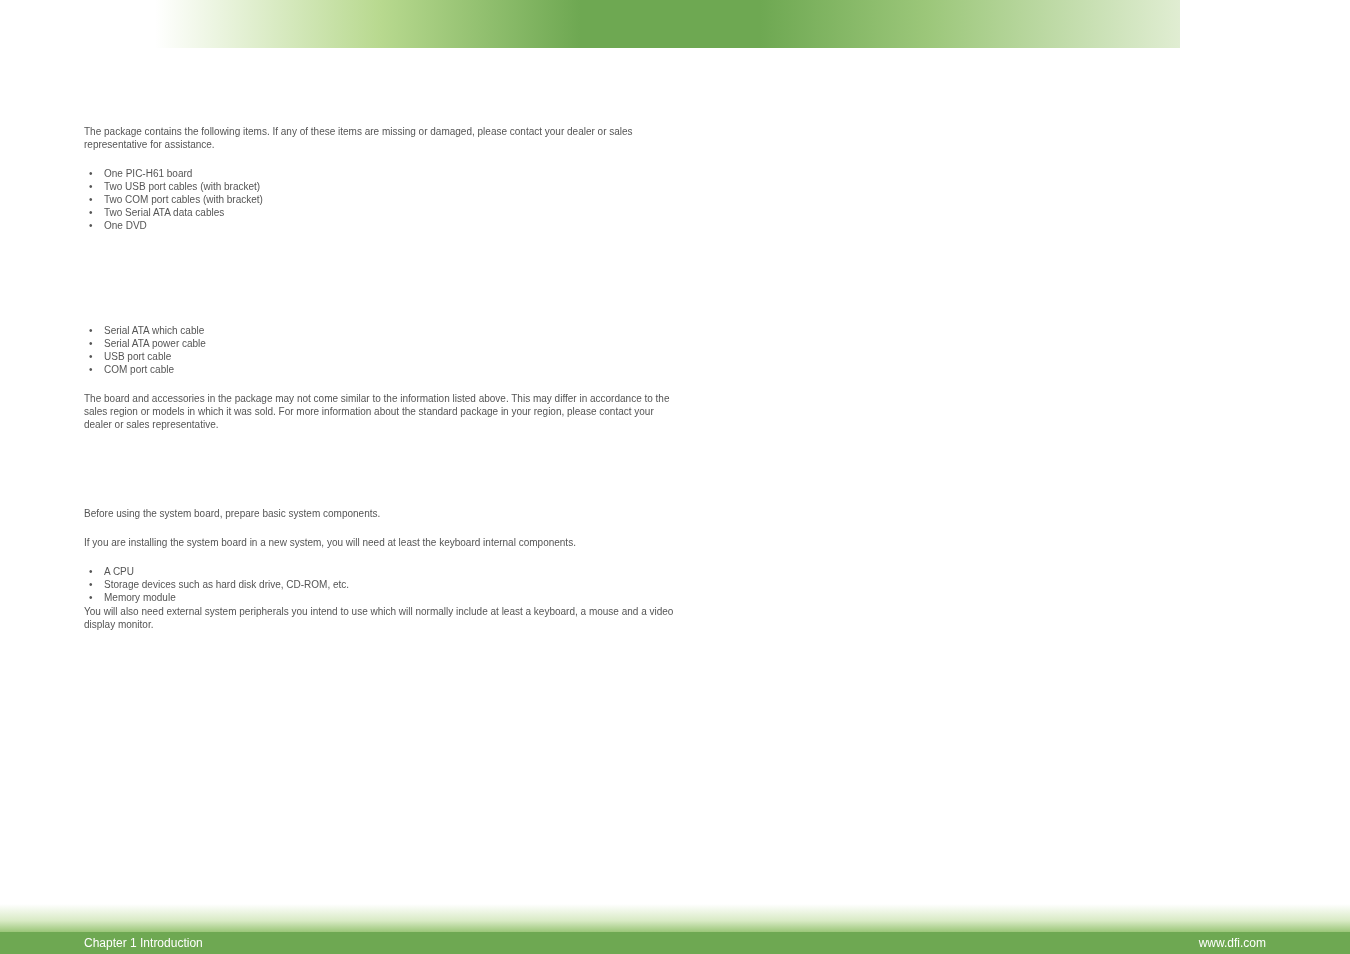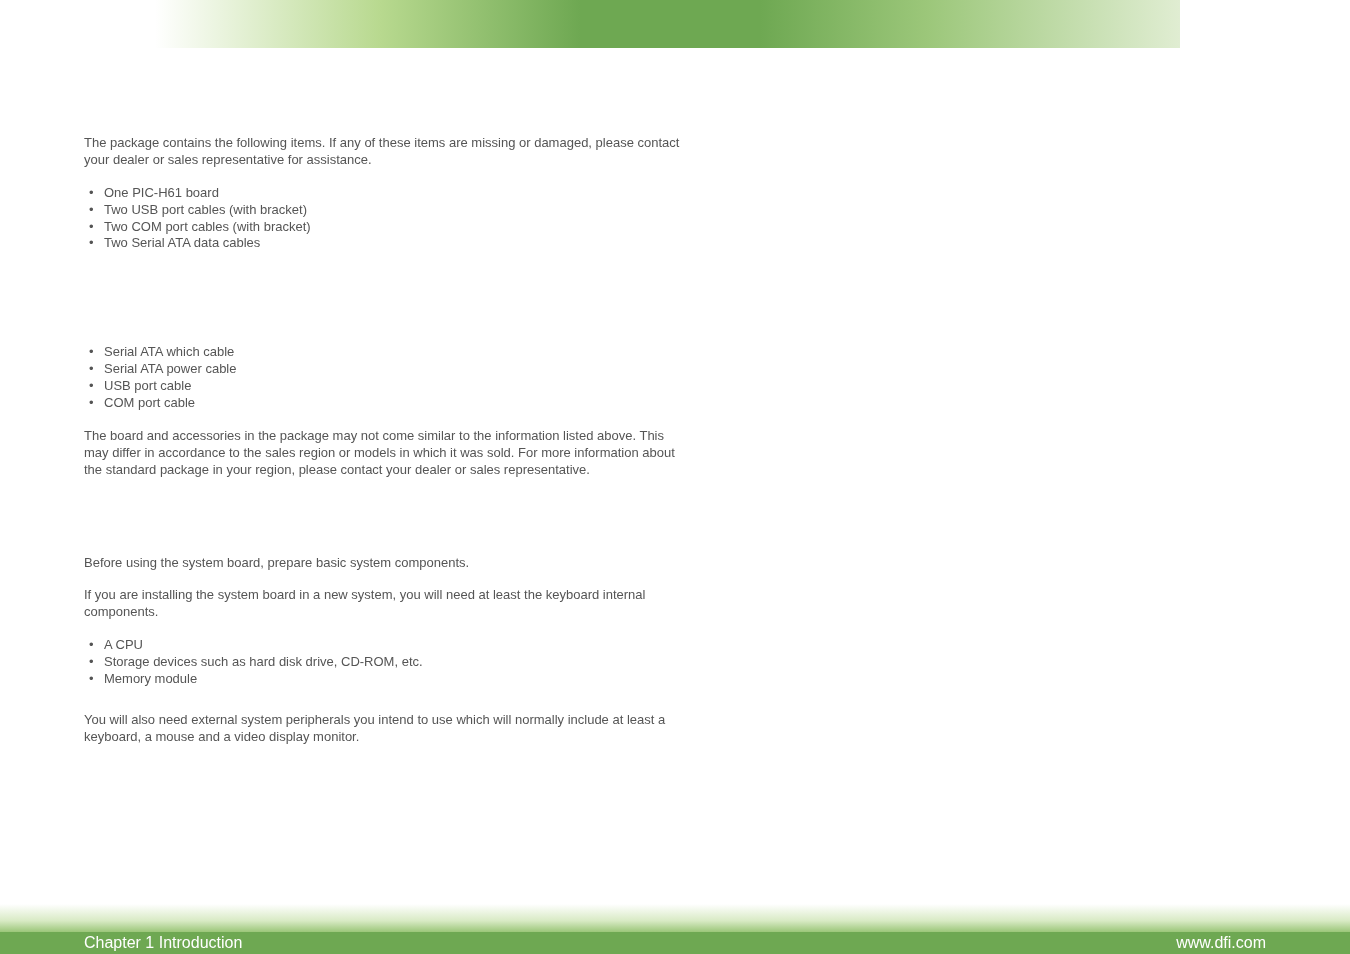--- a/index.html
+++ b/index.html
@@ -33,24 +33,24 @@
       height: 48px;
       background: #6ea852;
     }
     .header-right-grad {
       flex: 1;
       height: 48px;
       background: linear-gradient(to right, #6ea852 0%, #9cc77a 40%, #e0edd2 100%);
     }
     .content {
       position: absolute;
-      top: 135px;
+      top: 125px;
       left: 84px;
       width: 600px;
-      font-size: 13px;
+      font-size: 10px;
       color: #555555;
       line-height: 1.3;
     }
     .para {
       margin-bottom: 16px;
     }
     .bullet-list {
       list-style: none;
       margin-bottom: 22px;
     }
@@ -83,59 +83,60 @@
       background: linear-gradient(to bottom, #ffffff 0%, #d8eac4 60%, #9bc679 100%);
     }
     .footer-bar {
       height: 22px;
       background: #6ea852;
       color: #ffffff;
       display: flex;
       justify-content: space-between;
       align-items: center;
       padding: 4px 84px;
-      font-size: 16px;
+      font-size: 12px;
     }
   </style>
 </head>
 <body>
 
 <div class="header-bar">
   <div class="header-left-grad"></div>
   <div class="header-dark"></div>
   <div class="header-right-grad"></div>
 </div>
 
 <div class="content">
   <p class="para">The package contains the following items. If any of these items are missing or damaged, please contact your dealer or sales representative for assistance.</p>
 
   <ul class="bullet-list">
       <li>One PIC-H61 board</li>
       <li>Two USB port cables (with bracket)</li>
       <li>Two COM port cables (with bracket)</li>
       <li>Two Serial ATA data cables</li>
+      <li>One DVD</li>
     </ul>
 
   <div class="gap-large"></div>
 
   <ul class="bullet-list">
       <li>Serial ATA which cable</li>
       <li>Serial ATA power cable</li>
       <li>USB port cable</li>
       <li>COM port cable</li>
     </ul>
 
   <p class="para" style="margin-top:-6px;">The board and accessories in the package may not come similar to the information listed above. This may differ in accordance to the sales region or models in which it was sold. For more information about the standard package in your region, please contact your dealer or sales representative.</p>
 
   <div class="gap-med"></div>
 
   <p class="para">Before using the system board, prepare basic system components.</p>
   <p class="para">If you are installing the system board in a new system, you will need at least the keyboard internal components.</p>
 
-  <ul class="bullet-list" style="margin-bottom:24px;">
+  <ul class="bullet-list" style="margin-bottom:1px;">
       <li>A CPU</li>
       <li>Storage devices such as hard disk drive, CD-ROM, etc.</li>
       <li>Memory module</li>
     </ul>
 
   <p class="para">You will also need external system peripherals you intend to use which will normally include at least a keyboard, a mouse and a video display monitor.</p>
 </div>
 
 <div class="footer">
   <div class="footer-grad"></div>

